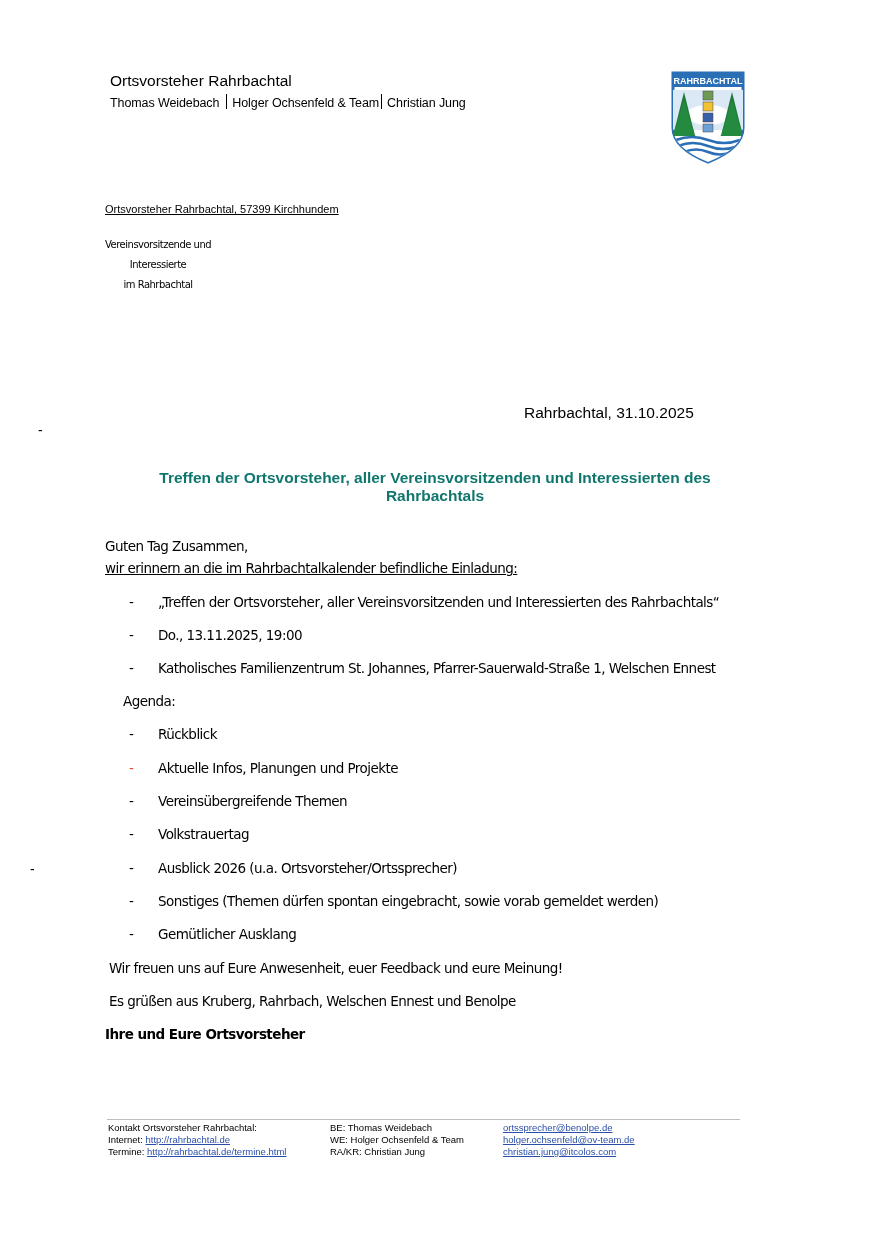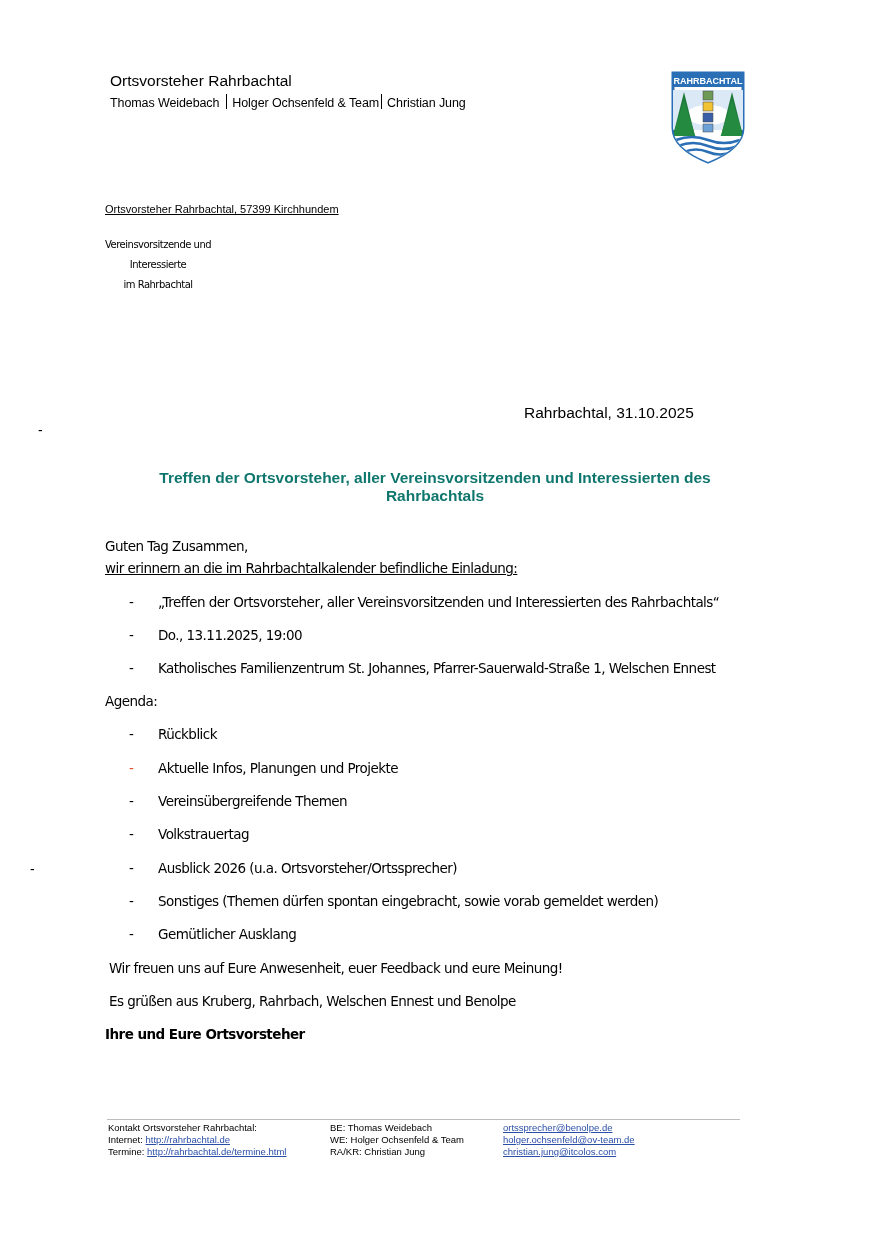--- a/index.html
+++ b/index.html
@@ -101,21 +101,21 @@
 </div>
 <div class="li" style="top:627px;">
   <span class="dash">-</span>
   <span class="txt">Do., 13.11.2025, 19:00</span>
 </div>
 <div class="li" style="top:660px;">
   <span class="dash">-</span>
   <span class="txt">Katholisches Familienzentrum St. Johannes, Pfarrer-Sauerwald-Straße 1, Welschen Ennest</span>
 </div>
 
-<div class="p" style="top:693px;">Agenda:</div>
+<div class="p" style="top:693px;margin-left:18px;">Agenda:</div>
 
 <div class="li" style="top:726px;">
   <span class="dash">-</span>
   <span class="txt">Rückblick</span>
 </div>
 <div class="li" style="top:760px;">
   <span class="dash red">-</span>
   <span class="txt">Aktuelle Infos, Planungen und Projekte</span>
 </div>
 <div class="li" style="top:793px;">

